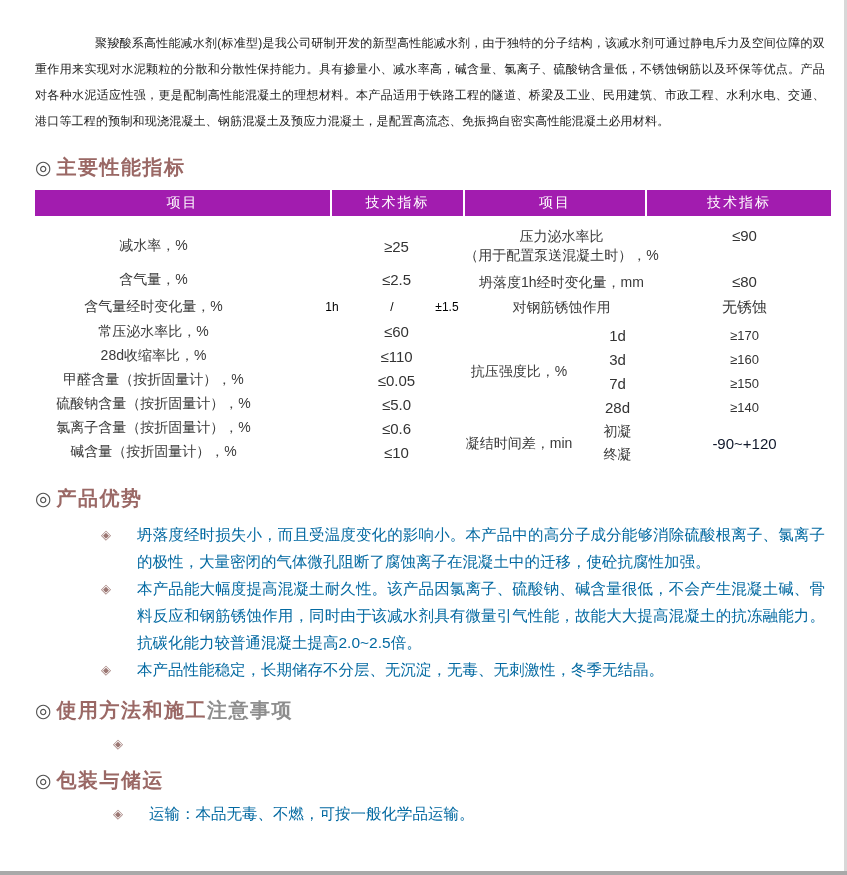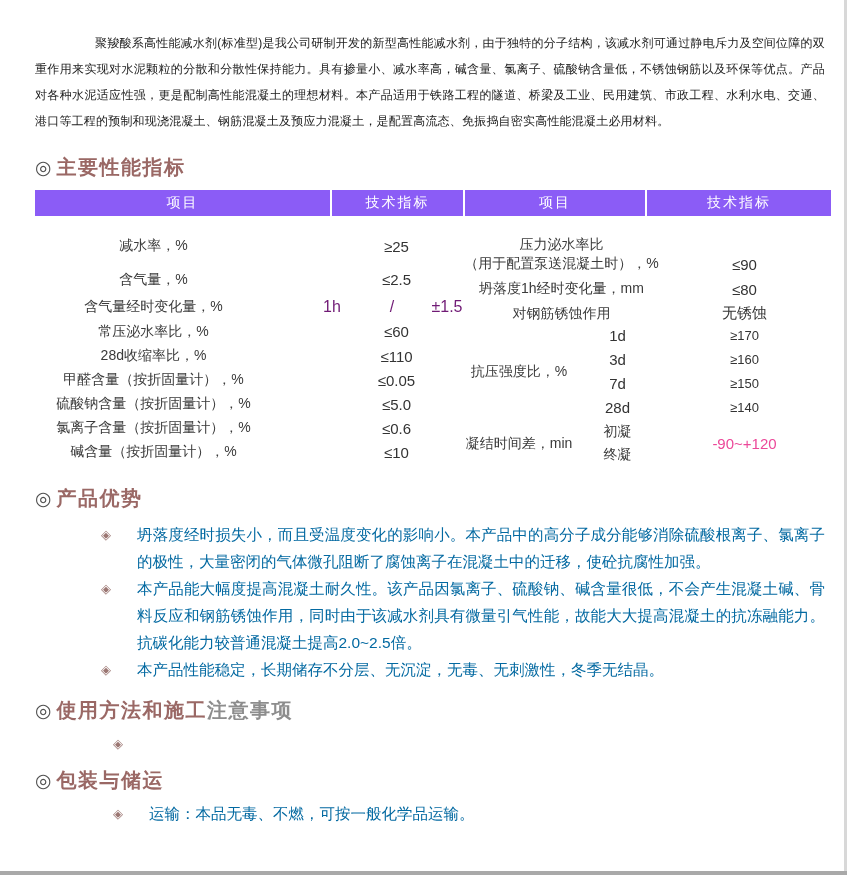--- a/index.html
+++ b/index.html
@@ -14,43 +14,43 @@
     text-align:justify;text-indent:60px;letter-spacing:.2px;
   }
   
   .sec{display:flex;align-items:center;margin:20px 0 9px;}
   .sec .marker{font-size:19px;color:#4f4f4f;margin-right:5px;line-height:1;}
   .sec .sec-text{font-size:20px;font-weight:bold;color:#9a6865;letter-spacing:1.5px;}
   .sec .sec-text.faded{color:#8d8d8d;}
   
   .ptable{width:796px;}
   .thead{display:flex;height:26px;}
-  .th{background:#8b5cf6;color:#ffffff;font-size:14px;display:flex;align-items:center;justify-content:center;letter-spacing:2px;}
+  .th{background:#a21caf;color:#ffffff;font-size:14px;display:flex;align-items:center;justify-content:center;letter-spacing:2px;}
   .th1{width:295px;}
   .th2{width:131px;margin-left:2px;}
   .th3{width:180px;margin-left:2px;}
   .th4{flex:1;margin-left:2px;}
   .tbody{display:flex;padding-top:11px;}
   .lstack{width:428px;}
   .lrow{display:flex;align-items:center;position:relative;}
   .lrow .lbl{width:295px;text-align:center;padding-right:58px;box-sizing:border-box;font-size:14px;color:#3a3a3a;}
   .lrow .val{width:133px;text-align:center;font-size:15px;color:#333;}
-  .pos{position:absolute;transform:translateX(-50%);font-size:16px;color:#701a75;}
+  .pos{position:absolute;transform:translateX(-50%);font-size:12px;color:#000000;}
   .rstack{width:366px;display:flex;flex-direction:column;}
-  .rrow{display:flex;align-items:flex-end;}
+  .rrow{display:flex;align-items:flex-start;}
   .rlabelwide{width:197px;text-align:center;font-size:14px;color:#3a3a3a;line-height:19px;}
   .rval{flex:1;text-align:center;font-size:15px;color:#333;}
   .rgroup{display:flex;}
   .rglabel{width:112px;display:flex;align-items:center;justify-content:center;font-size:14px;color:#3a3a3a;}
   .rgrows{flex:1;display:flex;flex-direction:column;}
   .rgrow{flex:1;display:flex;align-items:center;}
   .rgage{width:85px;text-align:center;font-size:15px;color:#333;}
   .rgval{flex:1;text-align:center;font-size:13px;color:#333;}
   .rages{width:85px;height:100%;display:flex;flex-direction:column;justify-content:space-around;font-size:14px;color:#3a3a3a;text-align:center;}
-  .rsetval{flex:1;text-align:center;font-size:15px;color:#ec4899;align-self:center;}
+  .rsetval{flex:1;text-align:center;font-size:15px;color:#0f172a;align-self:center;}
   
   .bullet{display:flex;padding-left:66px;}
   .bullet .bmark{flex:none;width:36px;color:#9b7672;font-size:13px;line-height:27px;}
   .bullet .btxt{flex:1;font-size:15.5px;line-height:27px;color:#0369a1;text-align:justify;padding-right:6px;}
   .bullet.indent2{padding-left:78px;}
   .bullet.single .btxt{text-align:left;}
   .usage-note{margin-left:70px;}
   .mb4{margin-bottom:4px;}
   
   .edge-bottom{position:absolute;left:0;right:0;bottom:0;height:4px;background:#a9a9a9;}

